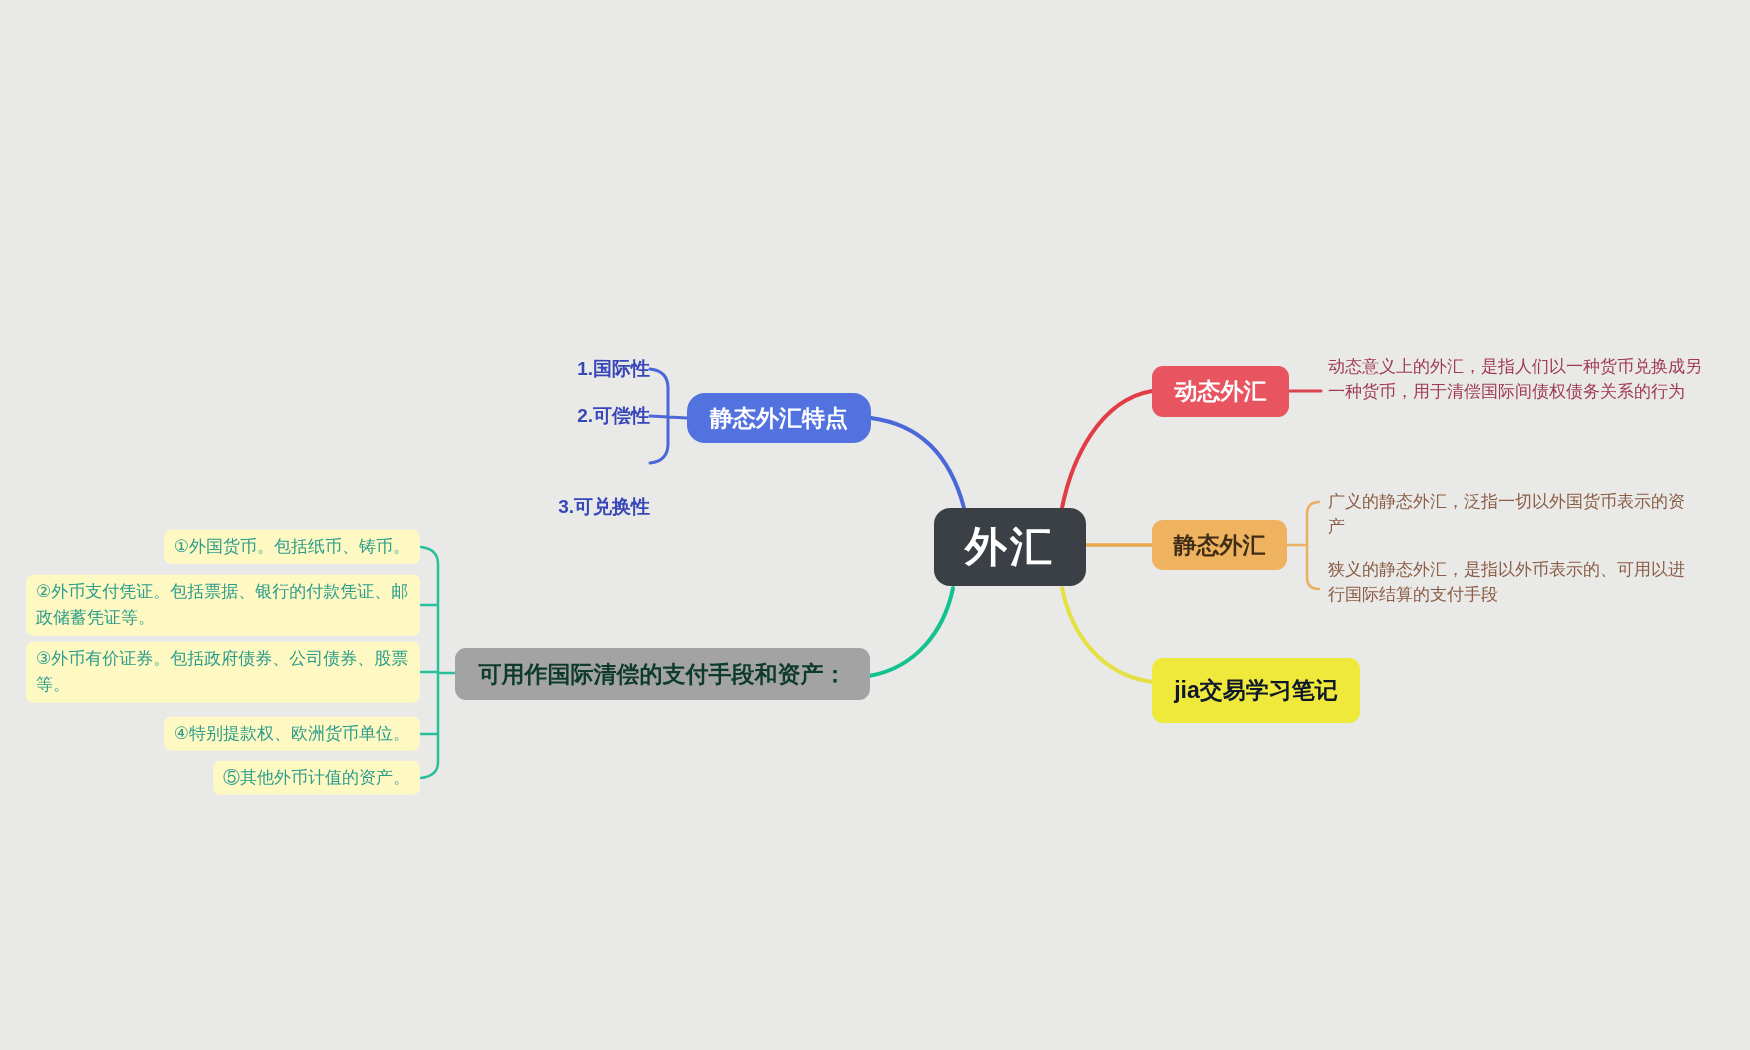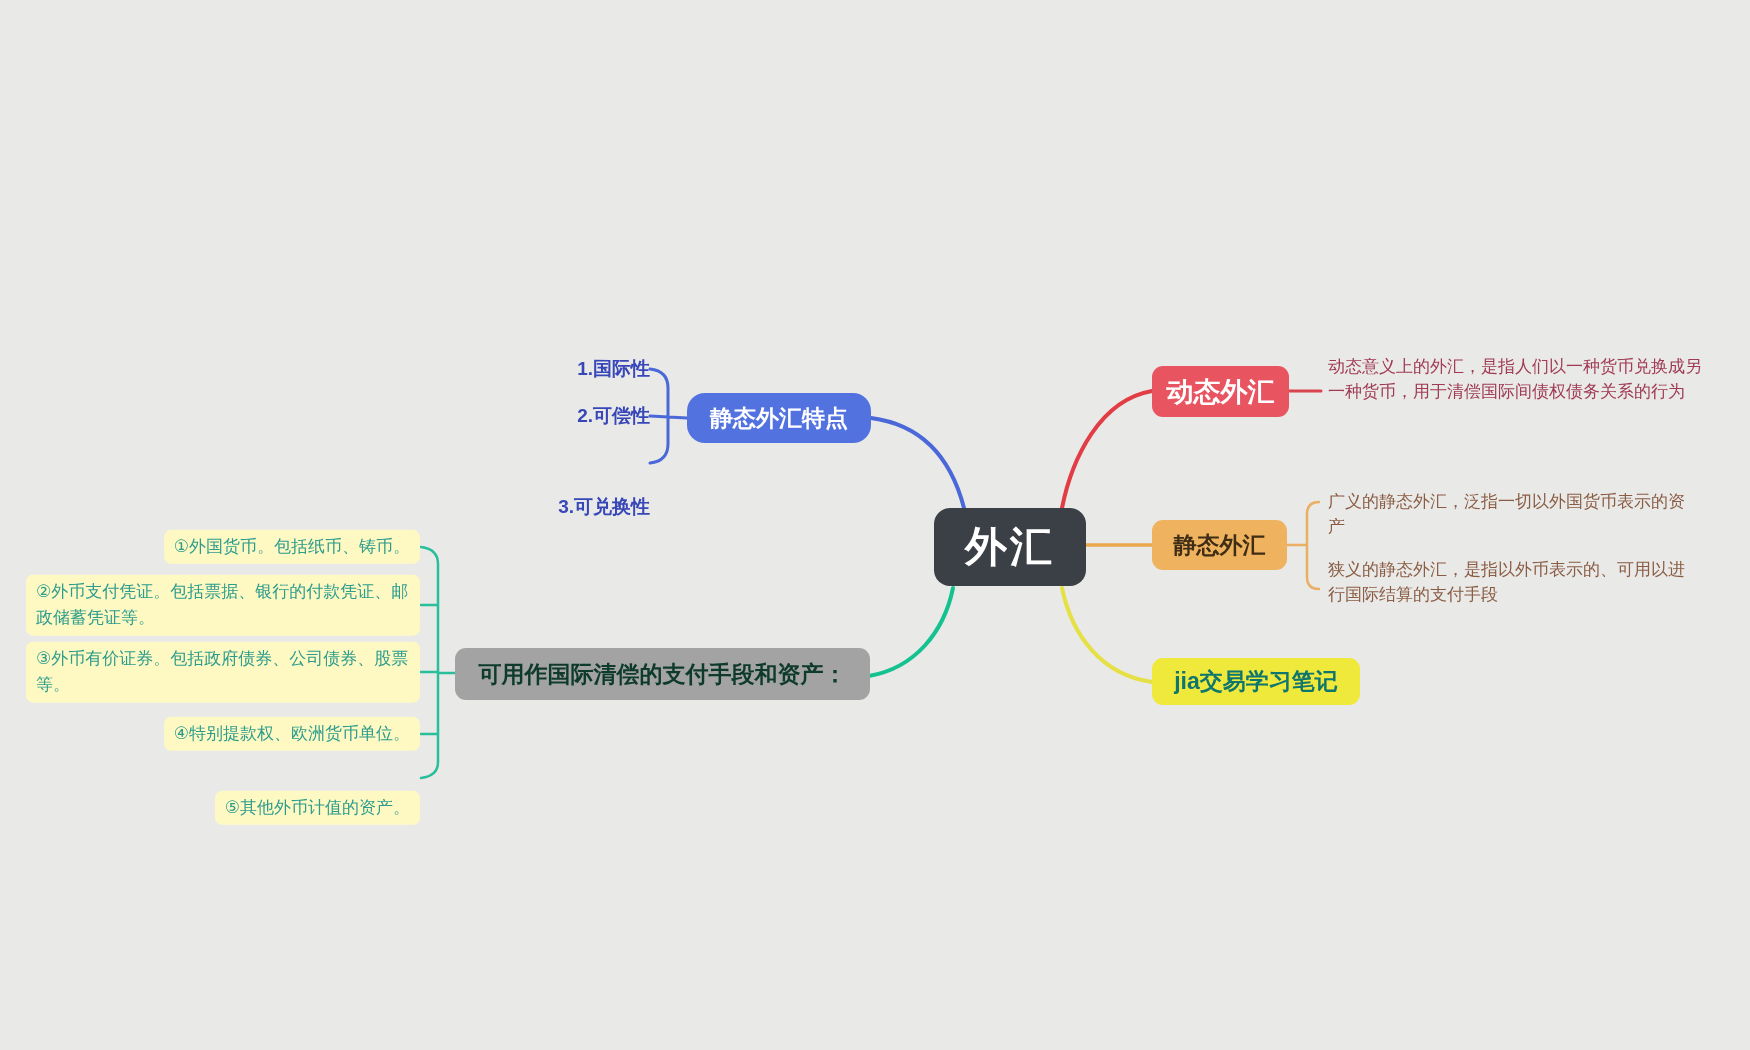--- a/index.html
+++ b/index.html
@@ -28,29 +28,29 @@
     background:#3b4046;color:#ffffff;
     font-size:42px;letter-spacing:3px;
     border-radius:16px;
   }
   .blue-node{
     left:687px;top:393px;width:184px;height:50px;
     background:#5272e0;color:#ffffff;font-size:23px;border-radius:18px;
   }
   .red-node{
     left:1152px;top:366px;width:137px;height:51px;
-    background:#e85560;color:#ffffff;font-size:27px;
+    background:#e85560;color:#ffffff;font-size:23px;
   }
   .orange-node{
     left:1152px;top:520px;width:135px;height:50px;
     background:#efb35f;color:#3f2d16;font-size:23px;
   }
   .yellow-node{
-    left:1152px;top:658px;width:208px;height:47px;
-    background:#efe93c;color:#0f766e;font-size:23px;
+    left:1152px;top:658px;width:208px;height:65px;
+    background:#efe93c;color:#0f172a;font-size:23px;
   }
   .green-node{
     left:455px;top:648px;width:415px;height:52px;
     background:#a3a3a3;color:#0e3a2c;font-size:23px;
   }
   .blue-child{
     position:absolute;right:1100px;
     transform:translateY(-50%);
     color:#3847b8;font-size:19px;font-weight:600;
     white-space:nowrap;
@@ -124,15 +124,15 @@
     <span>jia交易学习笔记</span>
   </div>
 
   <div class="node green-node">
     <span>可用作国际清偿的支付手段和资产：</span>
   </div>
   <div class="mint-item" style="top:547px;">①外国货币。包括纸币、铸币。</div>
   <div class="mint-item mint-wide" style="top:605px;">②外币支付凭证。包括票据、银行的付款凭证、邮政储蓄凭证等。</div>
   <div class="mint-item mint-wide" style="top:672px;">③外币有价证券。包括政府债券、公司债券、股票等。</div>
   <div class="mint-item" style="top:734px;">④特别提款权、欧洲货币单位。</div>
-  <div class="mint-item" style="top:808px;">⑤其他外币计值的资产。</div>
+  <div class="mint-item" style="top:778px;font-family:Liberation Serif, serif;">⑤其他外币计值的资产。</div>
 
 </div>
 
 </body></html>

